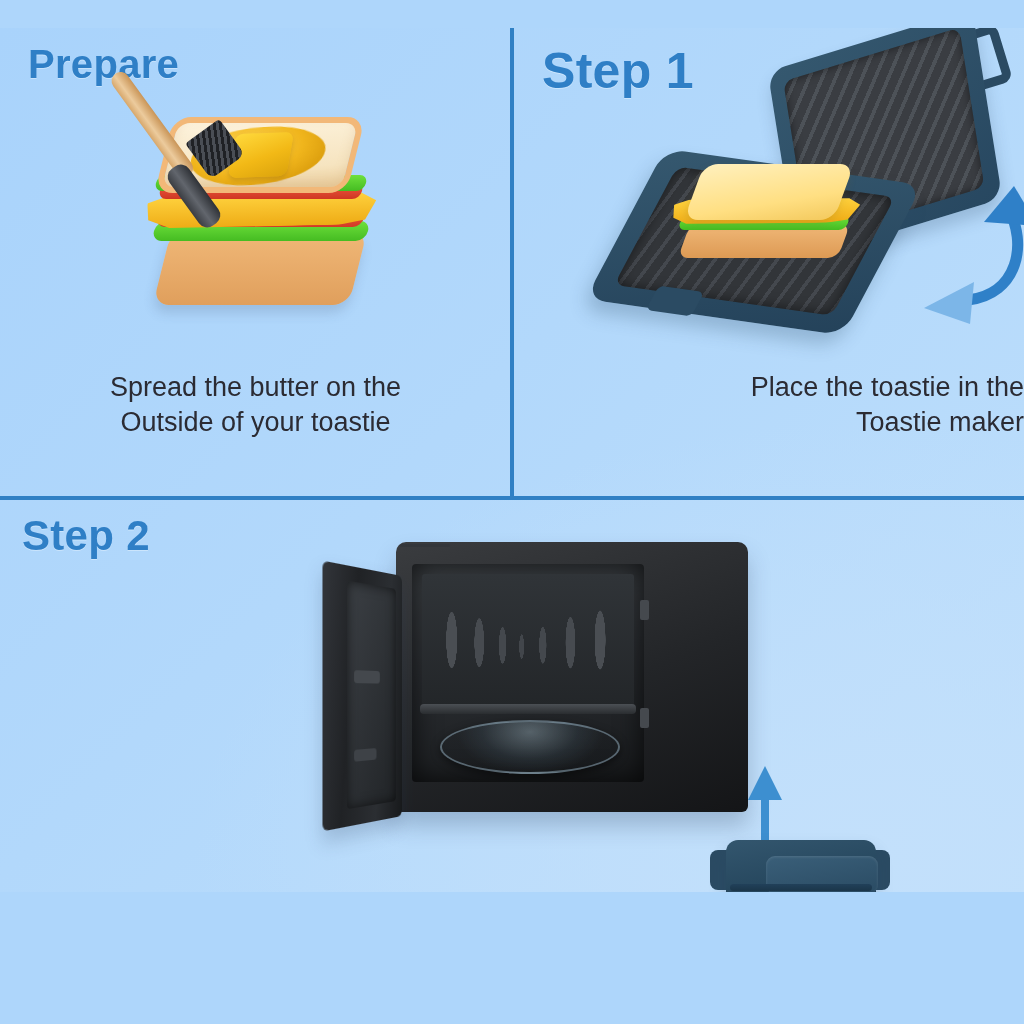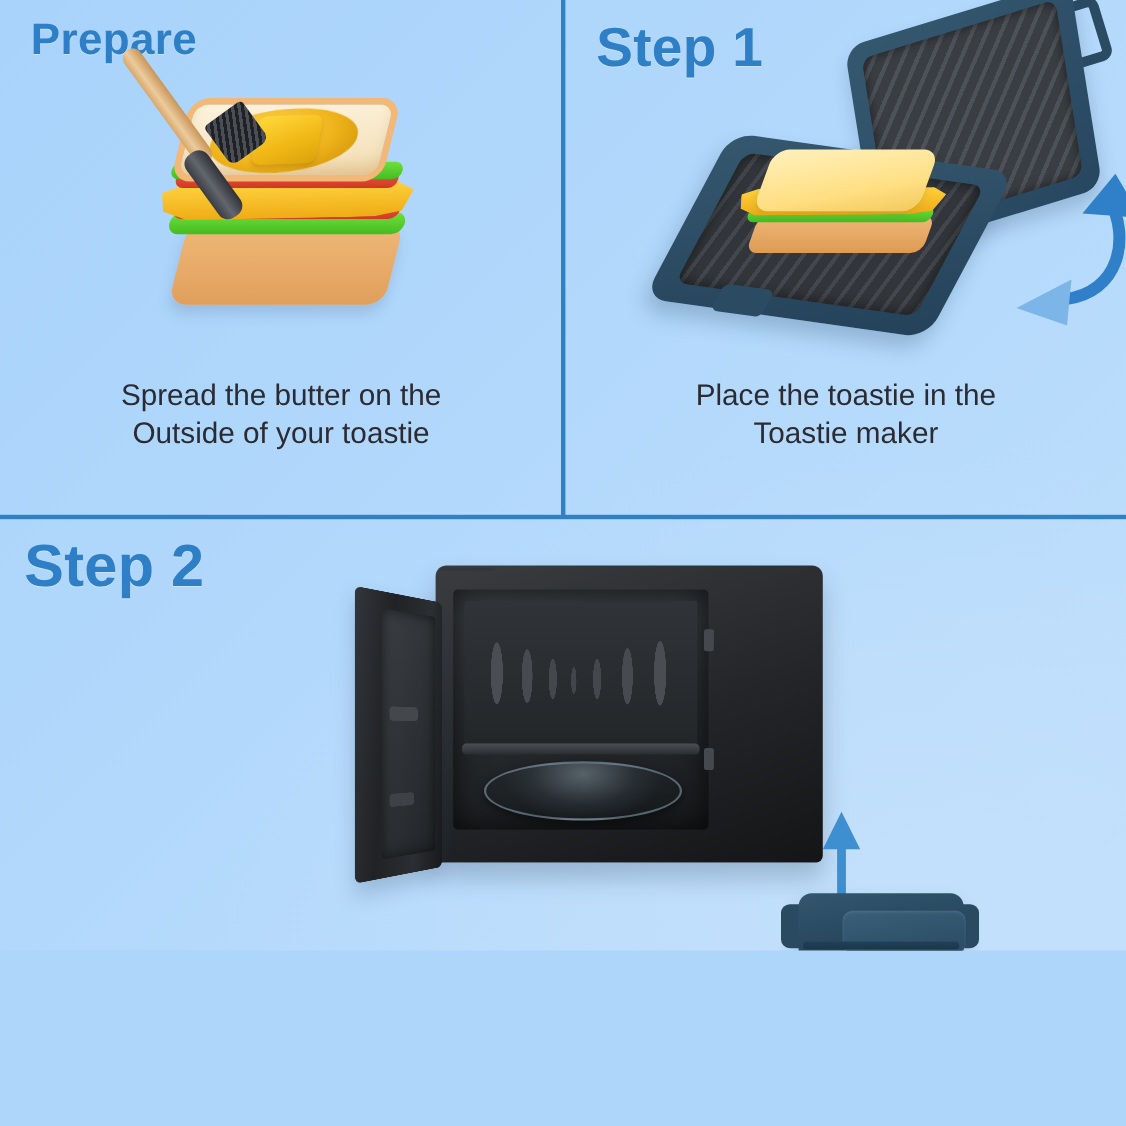--- a/index.html
+++ b/index.html
@@ -7,47 +7,48 @@
     width:1024px;height:1024px;overflow:hidden;
     font-family:"Liberation Sans",sans-serif;
     background:#aed6fb;
   }
   .poster{
     position:relative;width:1024px;height:864px;
     background:
       radial-gradient(120% 90% at 85% 95%, #c3e0fb 0%, rgba(195,224,251,0) 55%),
       linear-gradient(135deg,#a9d3fb 0%,#b2d8fb 45%,#bfdffb 100%);
     overflow:hidden;
+    margin-top:28px;
   }
 
   
   .divider-h{position:absolute;left:0;top:468px;width:1024px;height:4px;background:#3080c4;}
   .divider-v{position:absolute;left:510px;top:0;width:4px;height:470px;background:#3080c4;}
 
   
   .panel{position:absolute;}
   #panel-prepare{left:0;top:0;width:511px;height:468px;}
   #panel-step1{left:514px;top:0;width:510px;height:468px;}
   #panel-step2{left:0;top:472px;width:1024px;height:552px;}
 
   .heading{
     position:absolute;font-weight:bold;color:#2f7fc6;
     letter-spacing:.3px;text-shadow:0 1px 0 rgba(255,255,255,.35);
     white-space:nowrap;
   }
   #prepare-heading{left:28px;top:14px;font-size:40px;}
   #step1-heading{left:28px;top:14px;font-size:50px;}
-  #step2-heading{left:22px;top:12px;font-size:54px;}
+  #step2-heading{left:22px;top:12px;font-size:42px;}
 
   .caption{
     position:absolute;text-align:center;color:#2b2b33;
     font-size:27px;line-height:1.28;white-space:pre-line;
   }
   #prepare-caption{left:0;width:511px;top:342px;text-align:center;}
-  #step1-caption{left:0;width:510px;top:342px;}
+  #step1-caption{left:0;width:510px;top:342px;text-align:right;}
 
   .sublabel{
     position:absolute;left:0;width:510px;text-align:center;
     font-size:25px;font-weight:bold;color:#2f7fc6;top:306px;
   }
 
   
   .stage{position:absolute;}
 
   

